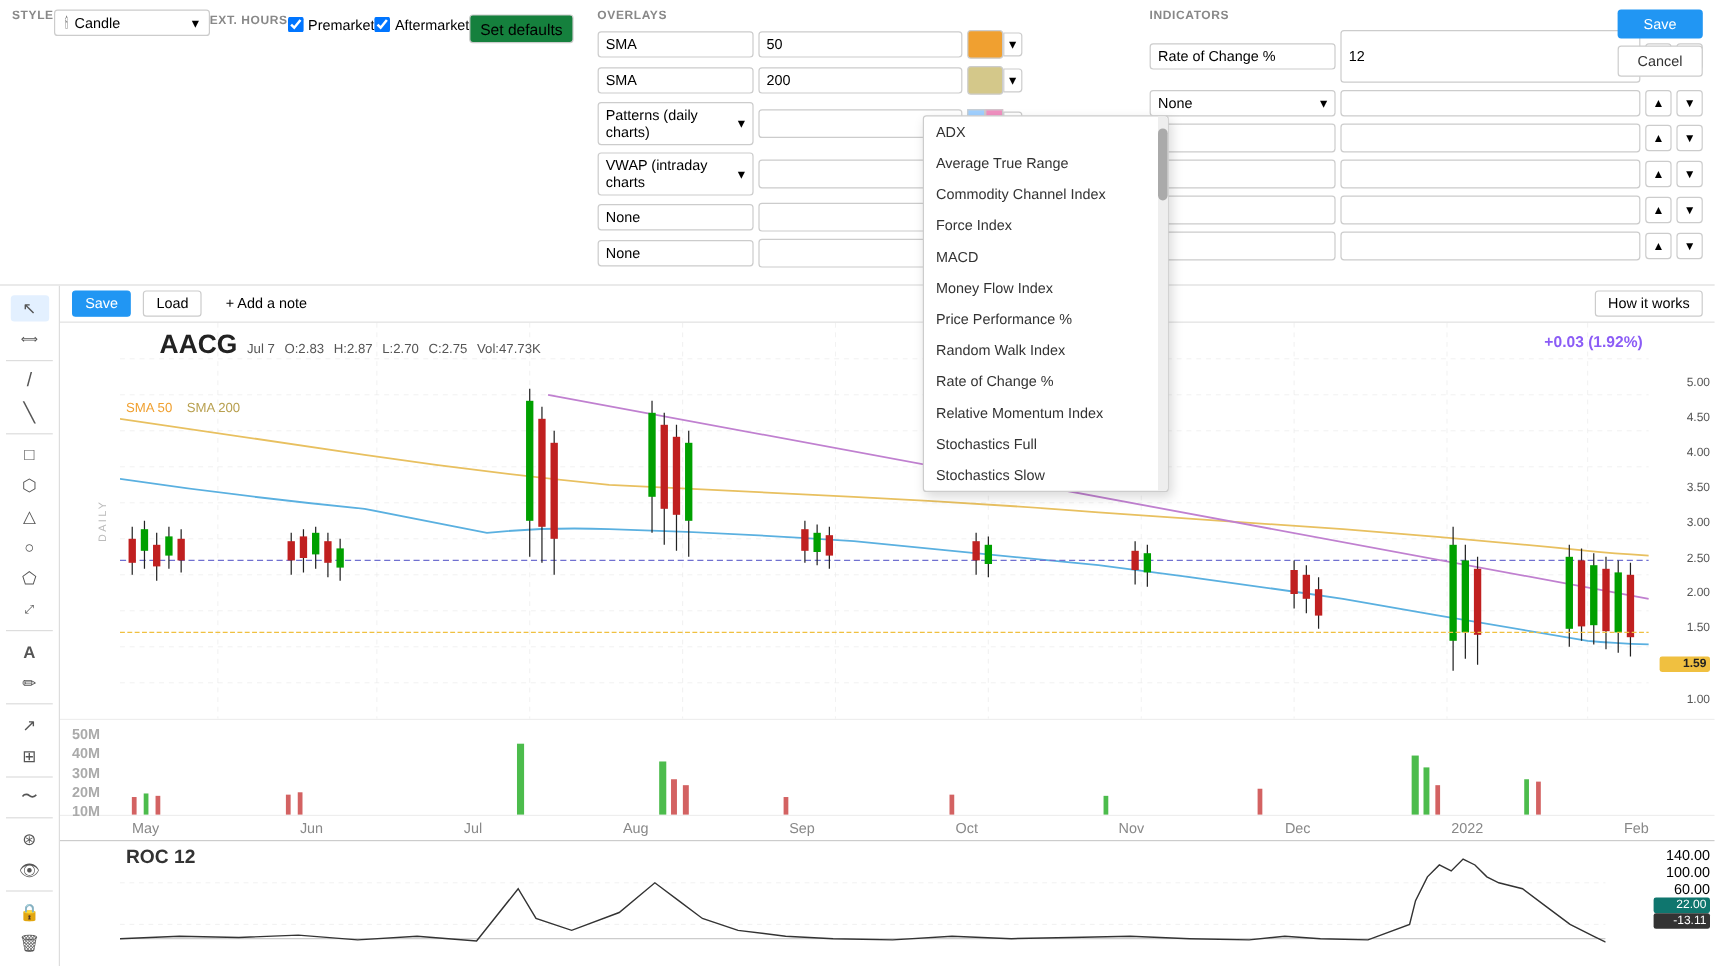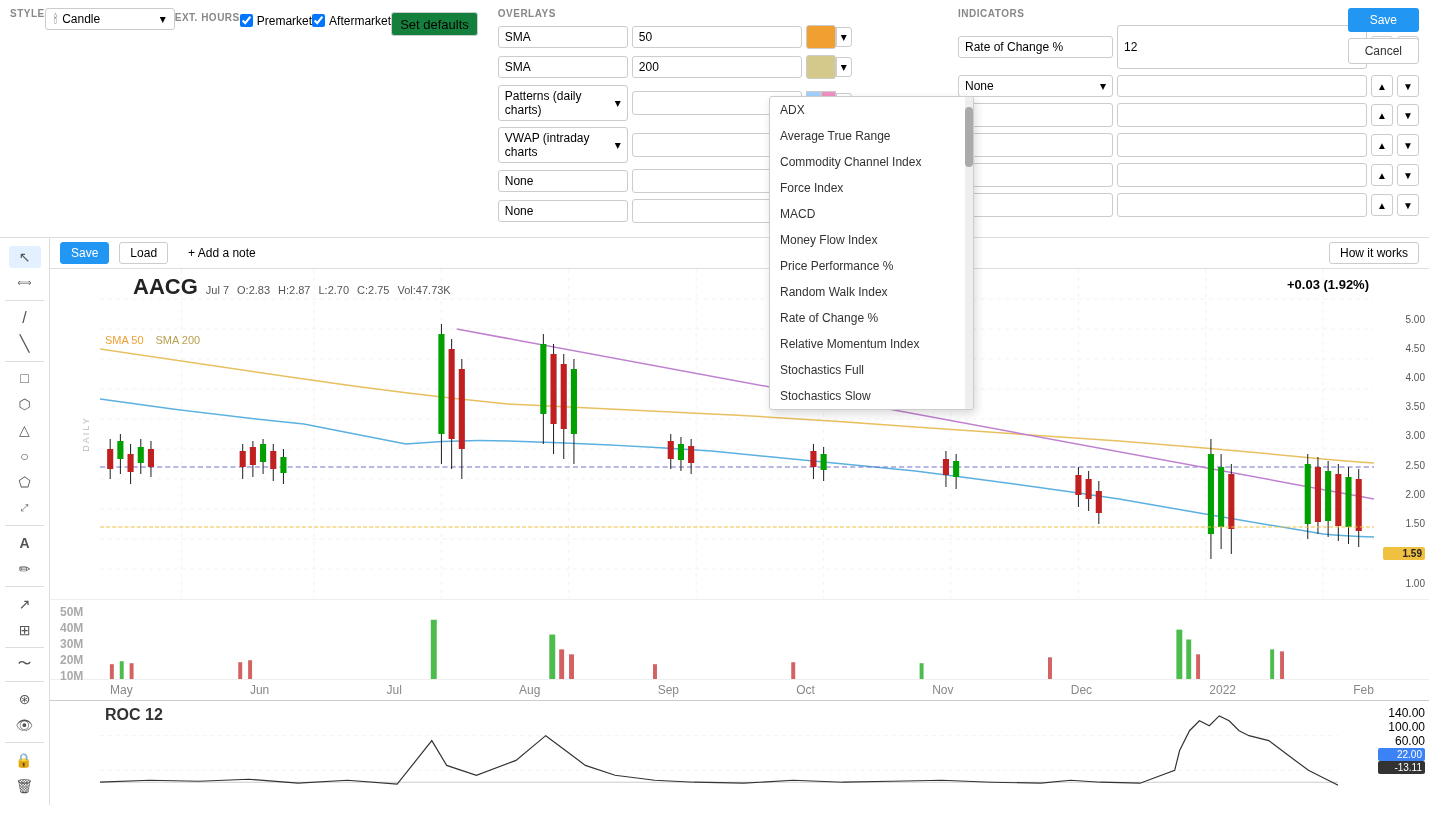--- a/index.html
+++ b/index.html
@@ -241,21 +241,21 @@
       font-size: 11px;
       color: #555;
     }
 
     .chart-return {
       position: absolute;
       top: 8px;
       right: 60px;
       font-size: 13px;
       font-weight: bold;
-      color: #000000;
+      color: #8b5cf6;
     }
 
     .sma-legend {
       position: absolute;
       top: 30px;
       left: 10px;
       display: flex;
       gap: 10px;
       margin-top: 33px;
     }
@@ -727,20 +727,20 @@
 
           <line x1="0" y1="82" x2="1250" y2="82" stroke="#ccc" stroke-width="1"></line>
 
           <path d="M 0,82 L 50,80 L 100,81 L 150,79 L 200,83 L 250,80 L 300,84 L 335,40 L 350,65 L 380,75 L 420,60 L 450,35 L 470,50 L 490,65 L 520,75 L 560,80 L 600,82 L 650,83 L 700,80 L 750,82 L 800,81 L 850,80 L 900,82 L 950,83 L 980,80 L 1010,82 L 1050,83 L 1085,70 L 1090,50 L 1100,30 L 1110,20 L 1120,25 L 1130,15 L 1140,20 L 1150,30 L 1160,35 L 1180,40 L 1200,55 L 1220,70 L 1240,80 L 1250,85" fill="none" stroke="#333" stroke-width="1.2"></path>
         </svg>
 
         <div style="position:absolute;right:0;top:0;width:55px;display:flex;flex-direction:column;justify-content:space-around;padding:5px 4px;font-size:10px;">
           <span style="text-align:right;">140.00</span>
           <span style="text-align:right;">100.00</span>
           <span style="text-align:right;">60.00</span>
-          <span style="background:#3b82f6;color:#fff;padding:1px 3px;border-radius:2px;font-size:10px;text-align:right;">22.00</span>
+          <span style="background:#0f766e;color:#fff;padding:1px 3px;border-radius:2px;font-size:10px;text-align:right;">22.00</span>
           <span style="background:#333;color:#fff;padding:1px 3px;border-radius:2px;font-size:10px;text-align:right;">-13.11</span>
         </div>
       </div>
 
     </div>
   </div>
 </div>
 
 </body></html>

